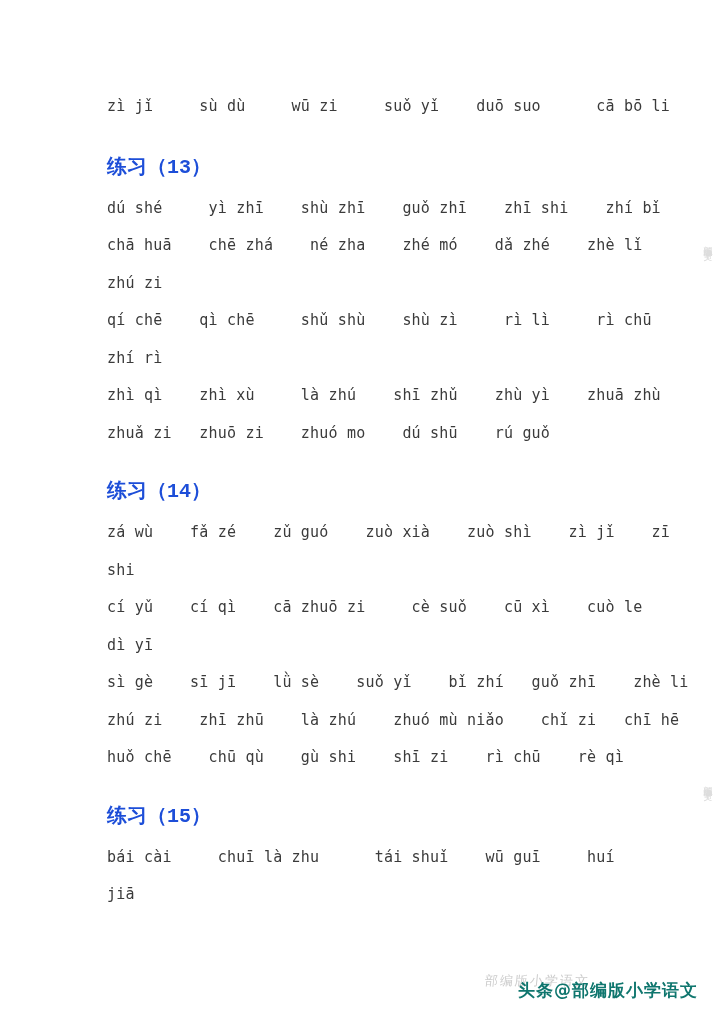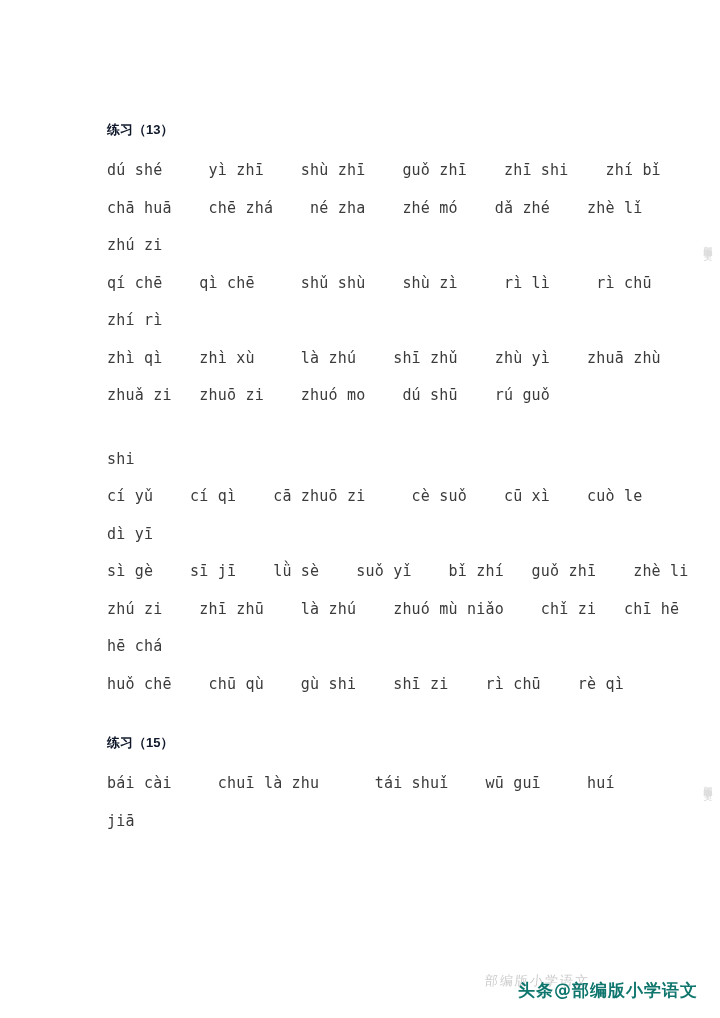--- a/index.html
+++ b/index.html
@@ -25,24 +25,24 @@
     white-space: pre;
     font-size: 15px;
     line-height: 37.5px;
     color: #3b3b3b;
     letter-spacing: 0.2px;
   }
   .section { margin-top: 26px; }
   .section-13 { margin-top: 28px; }
   .section-15 { }
   .section-title {
-    font-family: Liberation Sans, sans-serif;
-    font-size: 13px;
+    font-family: Liberation Mono, monospace;
+    font-size: 20px;
     font-weight: bold;
-    color: #0f172a;
+    color: #1d4ed8;
     margin: 0 0 8px 0;
     line-height: 28px;
   }
   .footer-brand {
     position: absolute;
     right: 22px;
     bottom: 16px;
     font-family: "DejaVu Sans", "Liberation Sans", sans-serif;
     font-size: 17px;
     font-weight: bold;
@@ -72,39 +72,41 @@
   }
   .edge-watermark.top { top: 238px; }
   .edge-watermark.bottom { top: 778px; }
 </style>
 </head>
 <body>
 
 <div class="page">
   <div class="content">
 
+    <p class="pinyin-line">zì jǐ     sù dù     wū zi     suǒ yǐ    duō suo      cā bō li</p>
 
     <div class="section section-13">
       <h3 class="section-title">练习（13）</h3>
       <p class="pinyin-line">dú shé     yì zhī    shù zhī    guǒ zhī    zhī shi    zhí bǐ</p>
       <p class="pinyin-line">chā huā    chē zhá    né zha    zhé mó    dǎ zhé    zhè lǐ</p>
       <p class="pinyin-line">zhú zi</p>
       <p class="pinyin-line">qí chē    qì chē     shǔ shù    shù zì     rì lì     rì chū</p>
       <p class="pinyin-line">zhí rì</p>
       <p class="pinyin-line">zhì qì    zhì xù     là zhú    shī zhǔ    zhù yì    zhuā zhù</p>
       <p class="pinyin-line">zhuǎ zi   zhuō zi    zhuó mo    dú shū    rú guǒ</p>
     </div>
 
     <div class="section">
+      <h3 class="section-title">练习（14）</h3>
+      <p class="pinyin-line">zá wù    fǎ zé    zǔ guó    zuò xià    zuò shì    zì jǐ    zī</p>
       <p class="pinyin-line">shi</p>
       <p class="pinyin-line">cí yǔ    cí qì    cā zhuō zi     cè suǒ    cū xì    cuò le</p>
       <p class="pinyin-line">dì yī</p>
       <p class="pinyin-line">sì gè    sī jī    lǜ sè    suǒ yǐ    bǐ zhí   guǒ zhī    zhè li</p>
       <p class="pinyin-line">zhú zi    zhī zhū    là zhú    zhuó mù niǎo    chǐ zi   chī hē</p>
-      <p class="pinyin-line">hē chá</p>
       <p class="pinyin-line">huǒ chē    chū qù    gù shi    shī zi    rì chū    rè qì</p>
     </div>
 
     <div class="section section-15">
       <h3 class="section-title">练习（15）</h3>
       <p class="pinyin-line">bái cài     chuī là zhu      tái shuǐ    wū guī     huí</p>
       <p class="pinyin-line">jiā</p>
     </div>
 
   </div>

